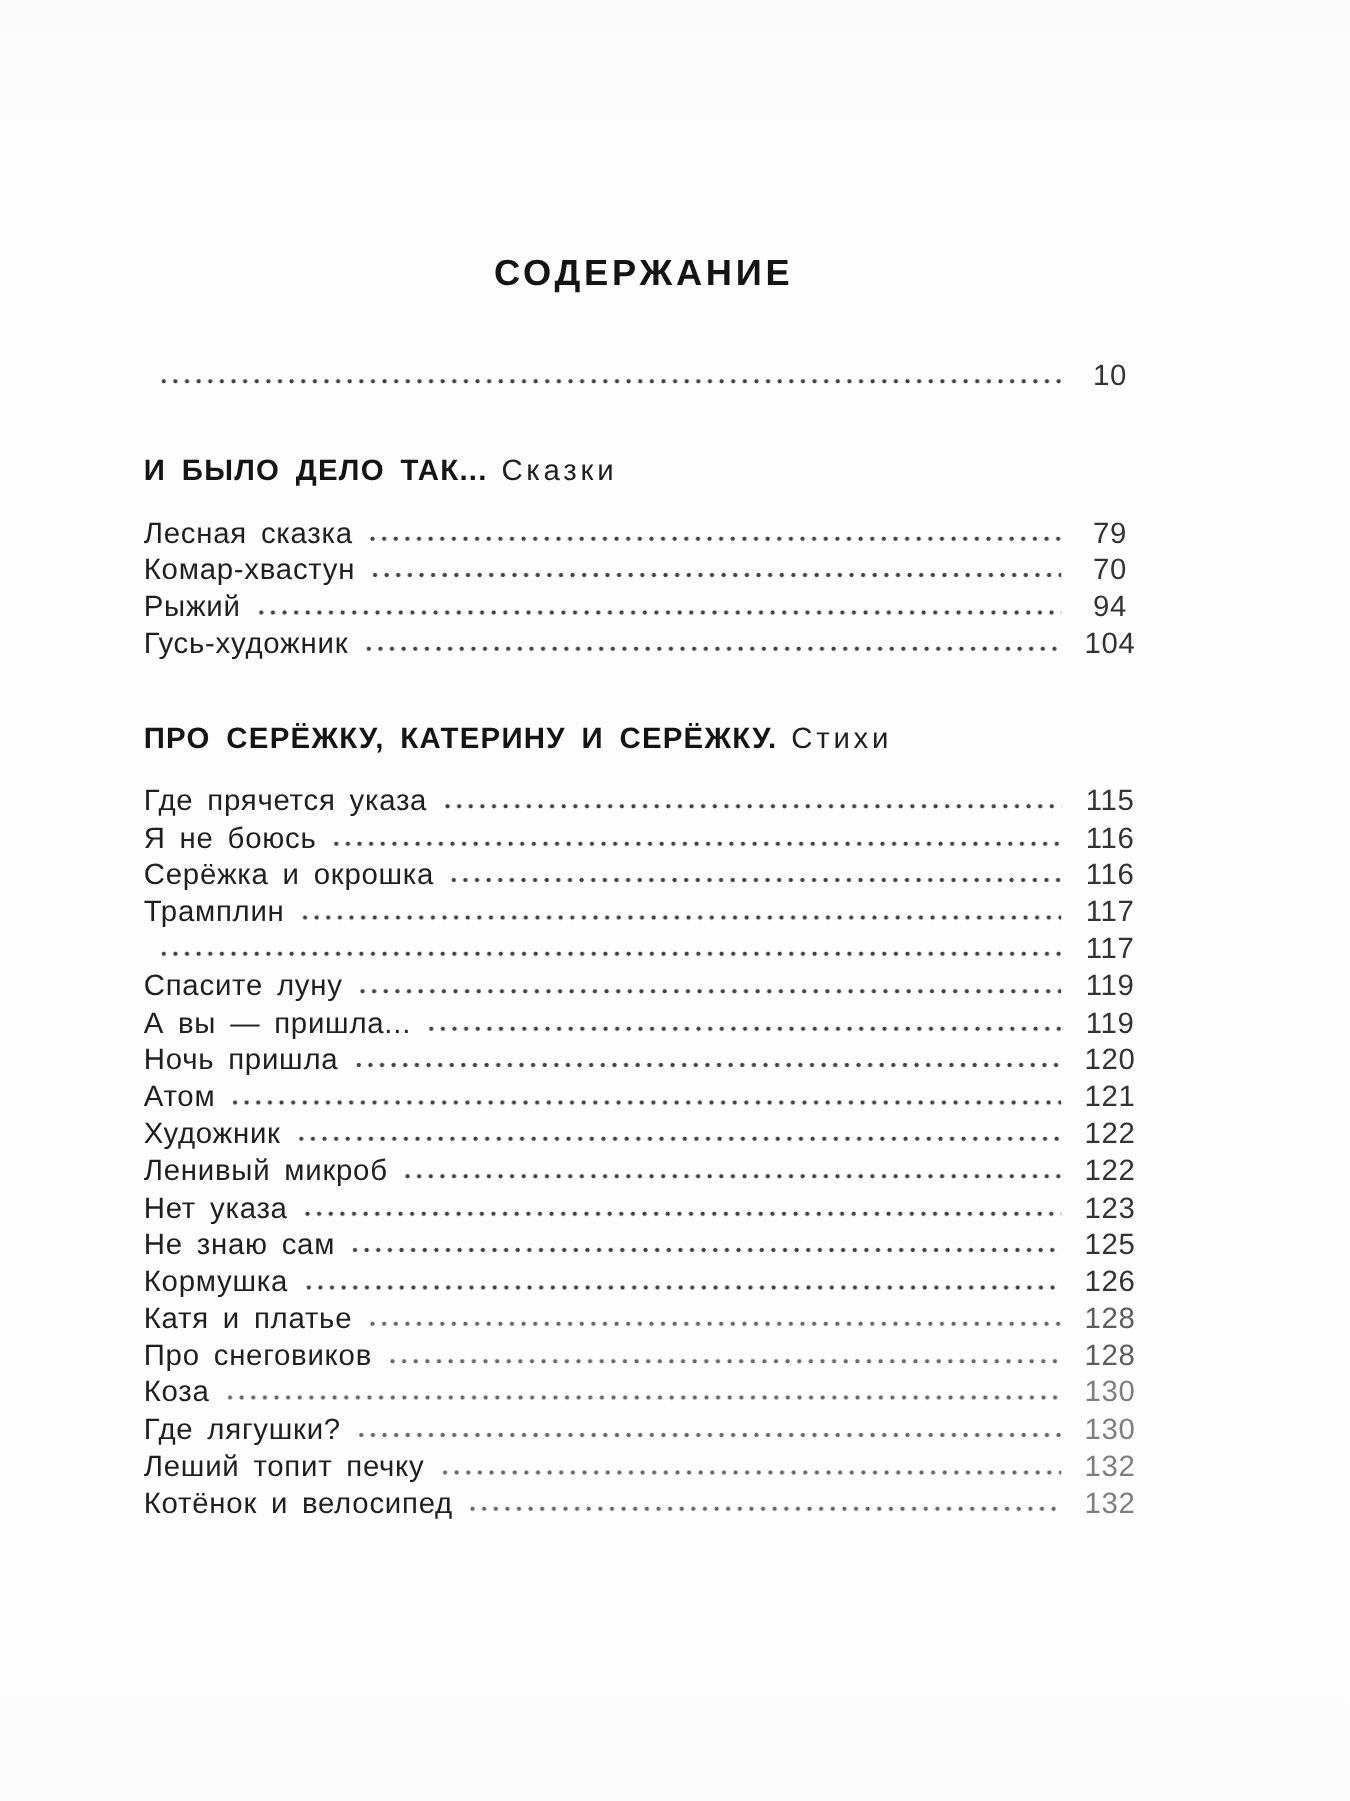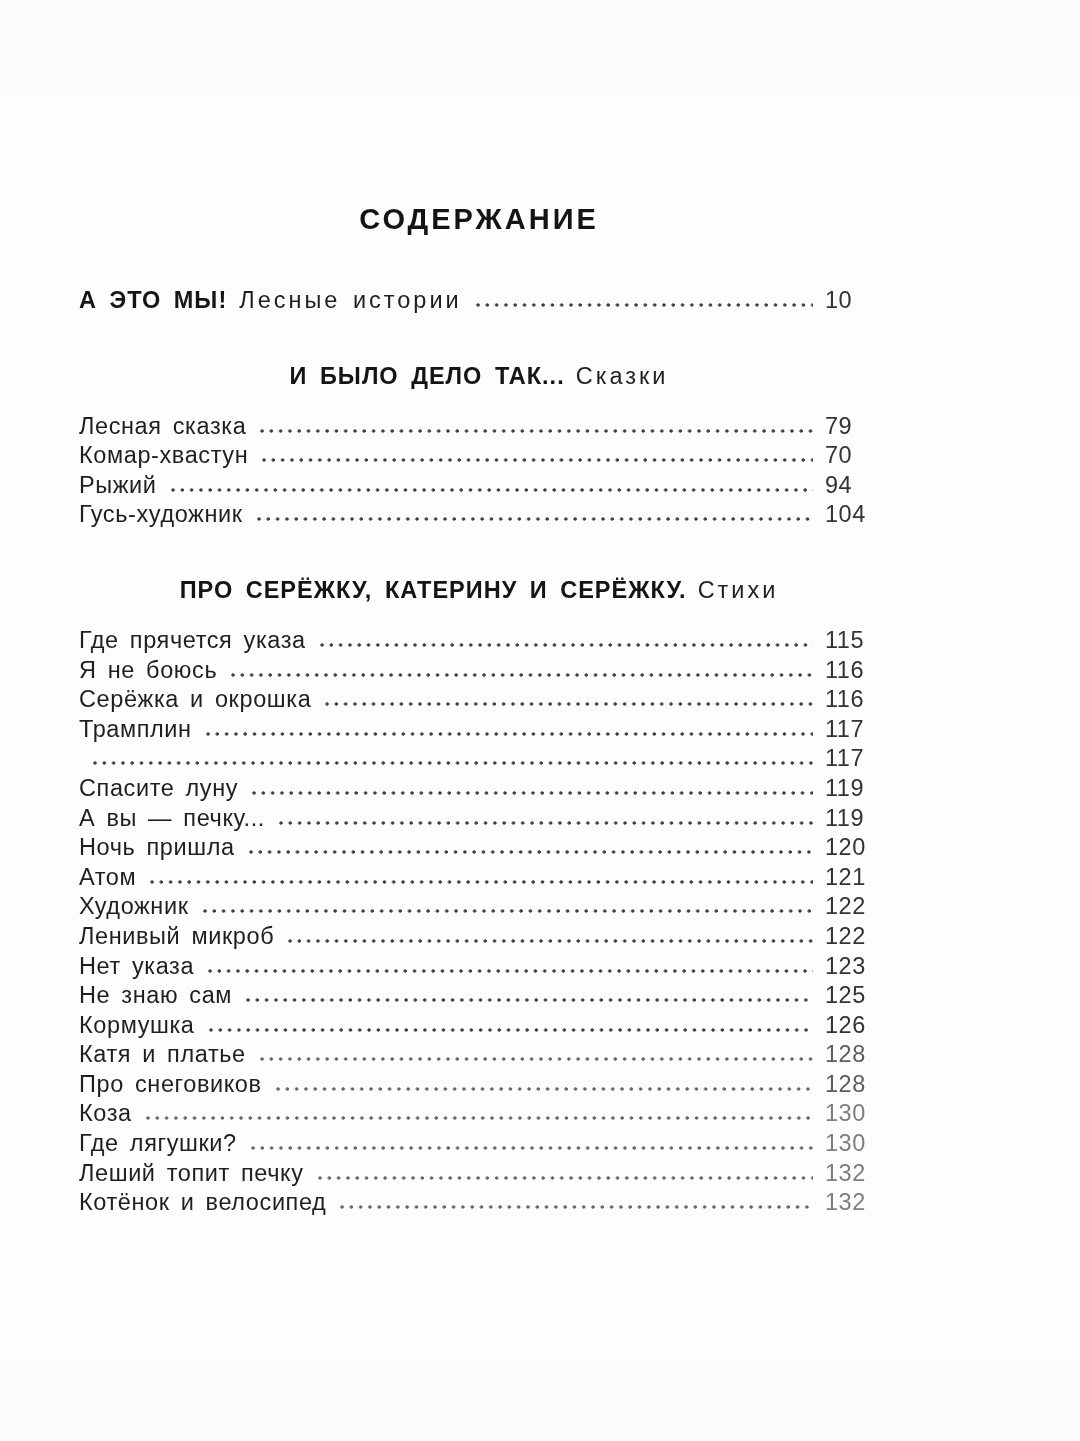--- a/index.html
+++ b/index.html
@@ -15,21 +15,21 @@
   body{font-family:"Liberation Sans","DejaVu Sans",sans-serif;color:var(--ink);}
   .page{
     position:relative;
     width:1080px;height:1441px;
     background:linear-gradient(180deg,#fbfbfb 0%, var(--paper) 8%, var(--paper) 92%, #fcfcfc 100%);
     overflow:hidden;
     margin:0 auto;
   }
   .content{
     width:800px;
-    margin-left:79px;
+    margin-left:115px;
     padding-top:204px;
   }
   .page-title{
     font-size:29px;
     line-height:30px;
     font-weight:bold;
     letter-spacing:3px;
     word-spacing:6px;
     text-align:center;
     color:#141414;
@@ -63,31 +63,30 @@
     flex:1;
     height:6px;
     margin:0 12px 0 14px;
     background-image:radial-gradient(circle at 2px 3px, var(--dots) 1.35px, rgba(0,0,0,0) 2px);
     background-size:9.3px 6px;
     background-repeat:repeat-x;
     background-position:left center;
   }
   .num{
     width:54px;
-    text-align:left;
+    text-align:center;
     color:var(--num);
     letter-spacing:0.5px;
   }
   .intro-row{margin-top:52px;}
   
   .section{margin-top:46px;}
   .section-heading{
     font-size:23.5px;
     line-height:28px;
-    text-align:center;
     white-space:nowrap;
   }
   .section-heading .bold-part{
     font-weight:bold;
     letter-spacing:1px;
     word-spacing:5px;
     color:#141414;
   }
   .section-heading .regular-part{
     margin-left:11px;
@@ -103,21 +102,20 @@
 </style>
 </head>
 <body>
 
 <div class="page">
   <div class="content">
 
     <h1 class="page-title">СОДЕРЖАНИЕ</h1>
 
     <div class="toc-row intro-row">
-      <span class="toc-title"><span class="bold-part">А ЭТО МЫ!</span><span class="regular-part">Лесные истории</span></span>
       <span class="leader"></span>
       <span class="num">10</span>
     </div>
 
     <div class="toc-sections">
   <div class="section">
     <div class="section-heading"><span class="bold-part">И БЫЛО ДЕЛО ТАК...</span><span class="regular-part">Сказки</span></div>
     <div class="toc-list">
   <div class="toc-row">
     <span class="toc-title">Лесная сказка</span>
@@ -177,21 +175,21 @@
     <span class="num">117</span>
   </div>
 
   <div class="toc-row">
     <span class="toc-title">Спасите луну</span>
     <span class="leader"></span>
     <span class="num">119</span>
   </div>
 
   <div class="toc-row">
-    <span class="toc-title">А вы — печку...</span>
+    <span class="toc-title">А вы — пришла...</span>
     <span class="leader"></span>
     <span class="num">119</span>
   </div>
 
   <div class="toc-row">
     <span class="toc-title">Ночь пришла</span>
     <span class="leader"></span>
     <span class="num">120</span>
   </div>
 

